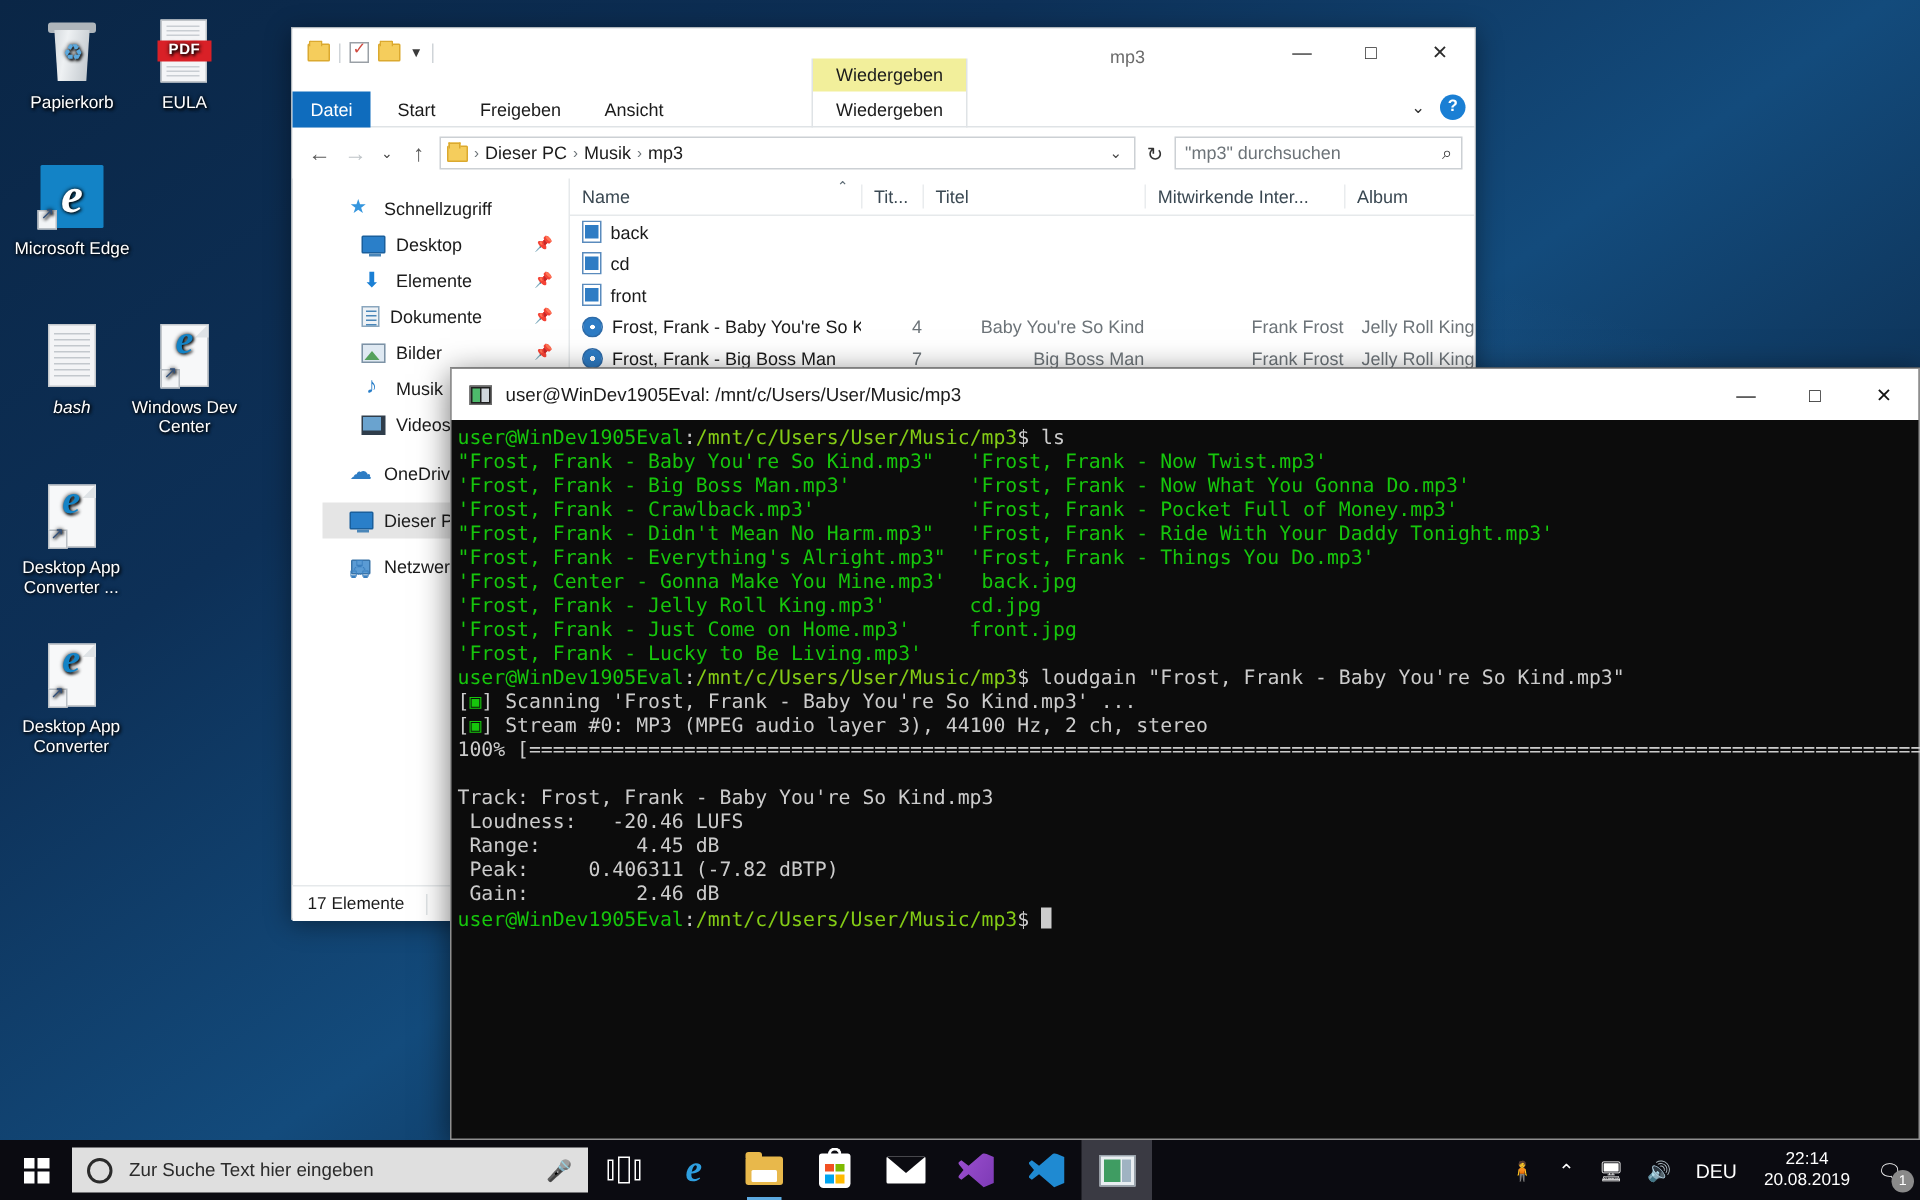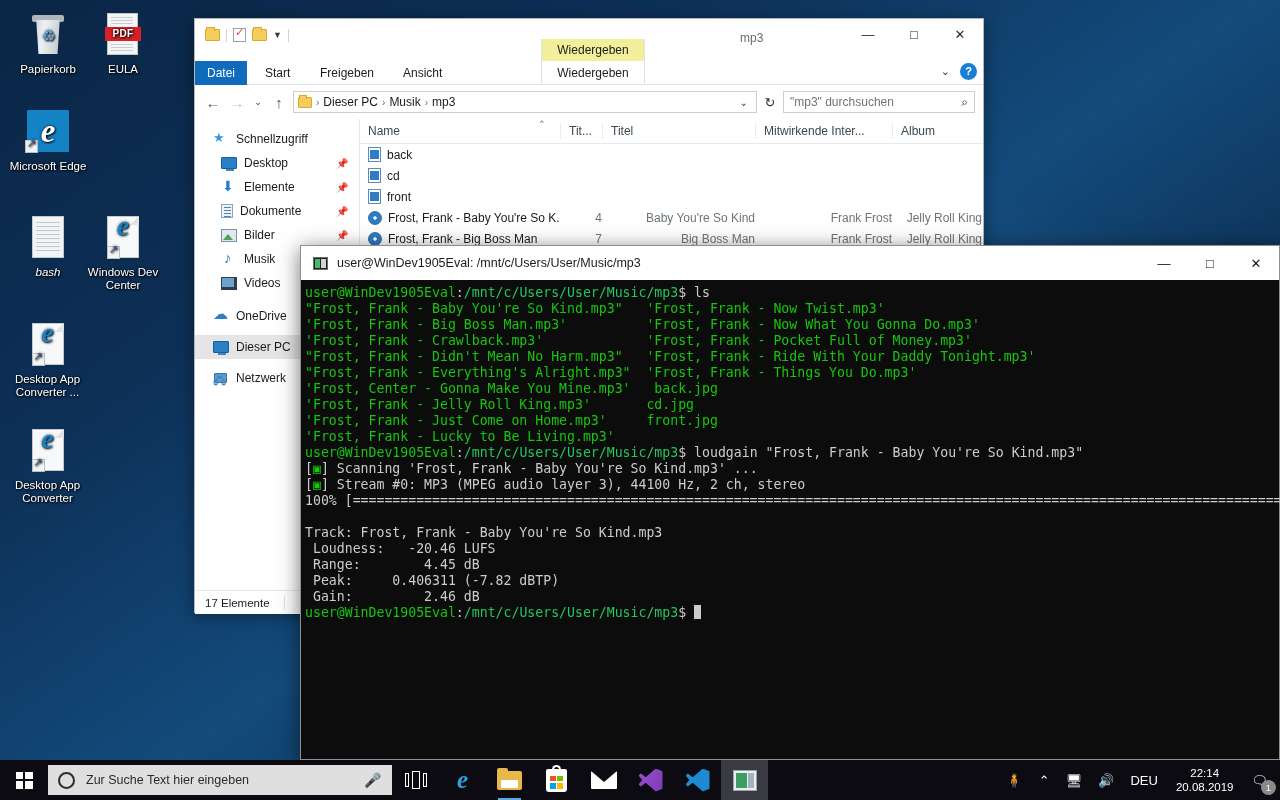--- a/index.html
+++ b/index.html
@@ -114,21 +114,21 @@
   .crumbbox .fsm:before{content:"";position:absolute;left:0;top:-3px;width:6px;height:3px;background:#f5cd5c;border:1px solid #dba92f;border-bottom:none;}
   .crumbbox .sepc{color:#6d7479;font-size:10px;margin:0 1px;}
   .crumbbox .vcar{margin-left:auto;font-size:10px;color:#444;padding-right:4px;}
   .refresh{font-size:13px;color:#333;width:18px;text-align:center;}
   .searchbox{width:192px;height:22px;border:1px solid #ccd0d4;display:flex;align-items:center;padding:0 6px;}
   .searchbox input{border:none;outline:none;flex:1;font-size:12px;font-family:"Liberation Sans",sans-serif;color:#1b1b1b;}
   .searchbox input::placeholder{color:#6d7479;}
   .searchbox .mag{font-size:12px;color:#3c3c3c;}
 
   #ex-body{display:flex;height:calc(595px - 42px - 24px - 34px - 24px);}
-  #nav-pane{width:165px;border-right:1px solid #e6e9eb;padding-top:8px;background:#fff;}
+  #nav-pane{width:165px;border-right:1px solid #e6e9eb;padding-top:8px;background:#fff;margin-left:20px;}
   .nav-item{height:24px;display:flex;align-items:center;padding-left:18px;gap:7px;font-size:12px;color:#1b1b1b;position:relative;}
   .nav-item.sel{background:#e5e5e5;}
   .nav-item.indent{padding-left:26px;}
   .nav-item .pin{position:absolute;right:10px;color:#8e959b;font-size:10px;}
   .ni{width:16px;height:15px;display:inline-block;position:relative;flex:none;}
   .ni-star:after{content:"★";color:#3596de;font-size:13px;position:absolute;left:0;top:-2px;}
   .ni-monitor{background:#2a7fc9;border:1px solid #1a5f9c;border-radius:1px;height:12px;}
   .ni-monitor:after{content:"";position:absolute;left:4px;bottom:-3px;width:8px;height:2px;background:#4a86b8;}
   .ni-dl:after{content:"⬇";color:#1a7fd4;font-size:14px;position:absolute;left:1px;top:-2px;}
   .ni-doc{background:#eef2f6;border:1px solid #8aa6bd;height:14px;width:12px;}
@@ -165,21 +165,21 @@
   #term-title{height:34px;background:#fff;display:flex;align-items:center;padding-left:12px;gap:9px;}
   .term-ico{width:15px;height:13px;background:#1f1f1f;border:1px solid #6b6b6b;position:relative;flex:none;}
   .term-ico:after{content:"";position:absolute;left:1px;top:1px;width:5px;height:9px;background:#4db96b;}
   .term-ico:before{content:"";position:absolute;right:1px;top:1px;width:5px;height:9px;background:#cfd6db;}
   #term-title .t{font-size:12.5px;color:#1b1b1b;}
   #term-title .wb{margin-left:auto;display:flex;}
   #term-title .wb div{width:46px;height:34px;display:flex;align-items:center;justify-content:center;font-size:13px;color:#141414;}
   #term-body{padding:5px 4px 0 4px;font-family:"DejaVu Sans Mono","Liberation Mono",monospace;
     font-size:13.2px;line-height:16px;white-space:pre;color:#cccccc;letter-spacing:0px;}
   .g{color:#16c60c;}
-  .b{color:#22c55e;}
+  .b{color:#84cc16;}
   .w{color:#cccccc;}
   .boxg{color:#16c60c;}
   .cursor{display:inline-block;width:7px;height:14px;background:#cccccc;vertical-align:-2px;}
 
   
   #taskbar{position:absolute;left:0;bottom:0;width:1280px;height:40px;background:#0b0b11;display:flex;align-items:center;}
   #start-btn{width:48px;height:40px;display:flex;align-items:center;justify-content:center;}
   .winlogo{width:17px;height:17px;display:grid;grid-template-columns:1fr 1fr;grid-template-rows:1fr 1fr;gap:2px;}
   .winlogo i{background:#fff;display:block;}
   #tb-search{width:344px;height:30px;background:#dfdfdf;display:flex;align-items:center;padding:0 10px;gap:11px;}

